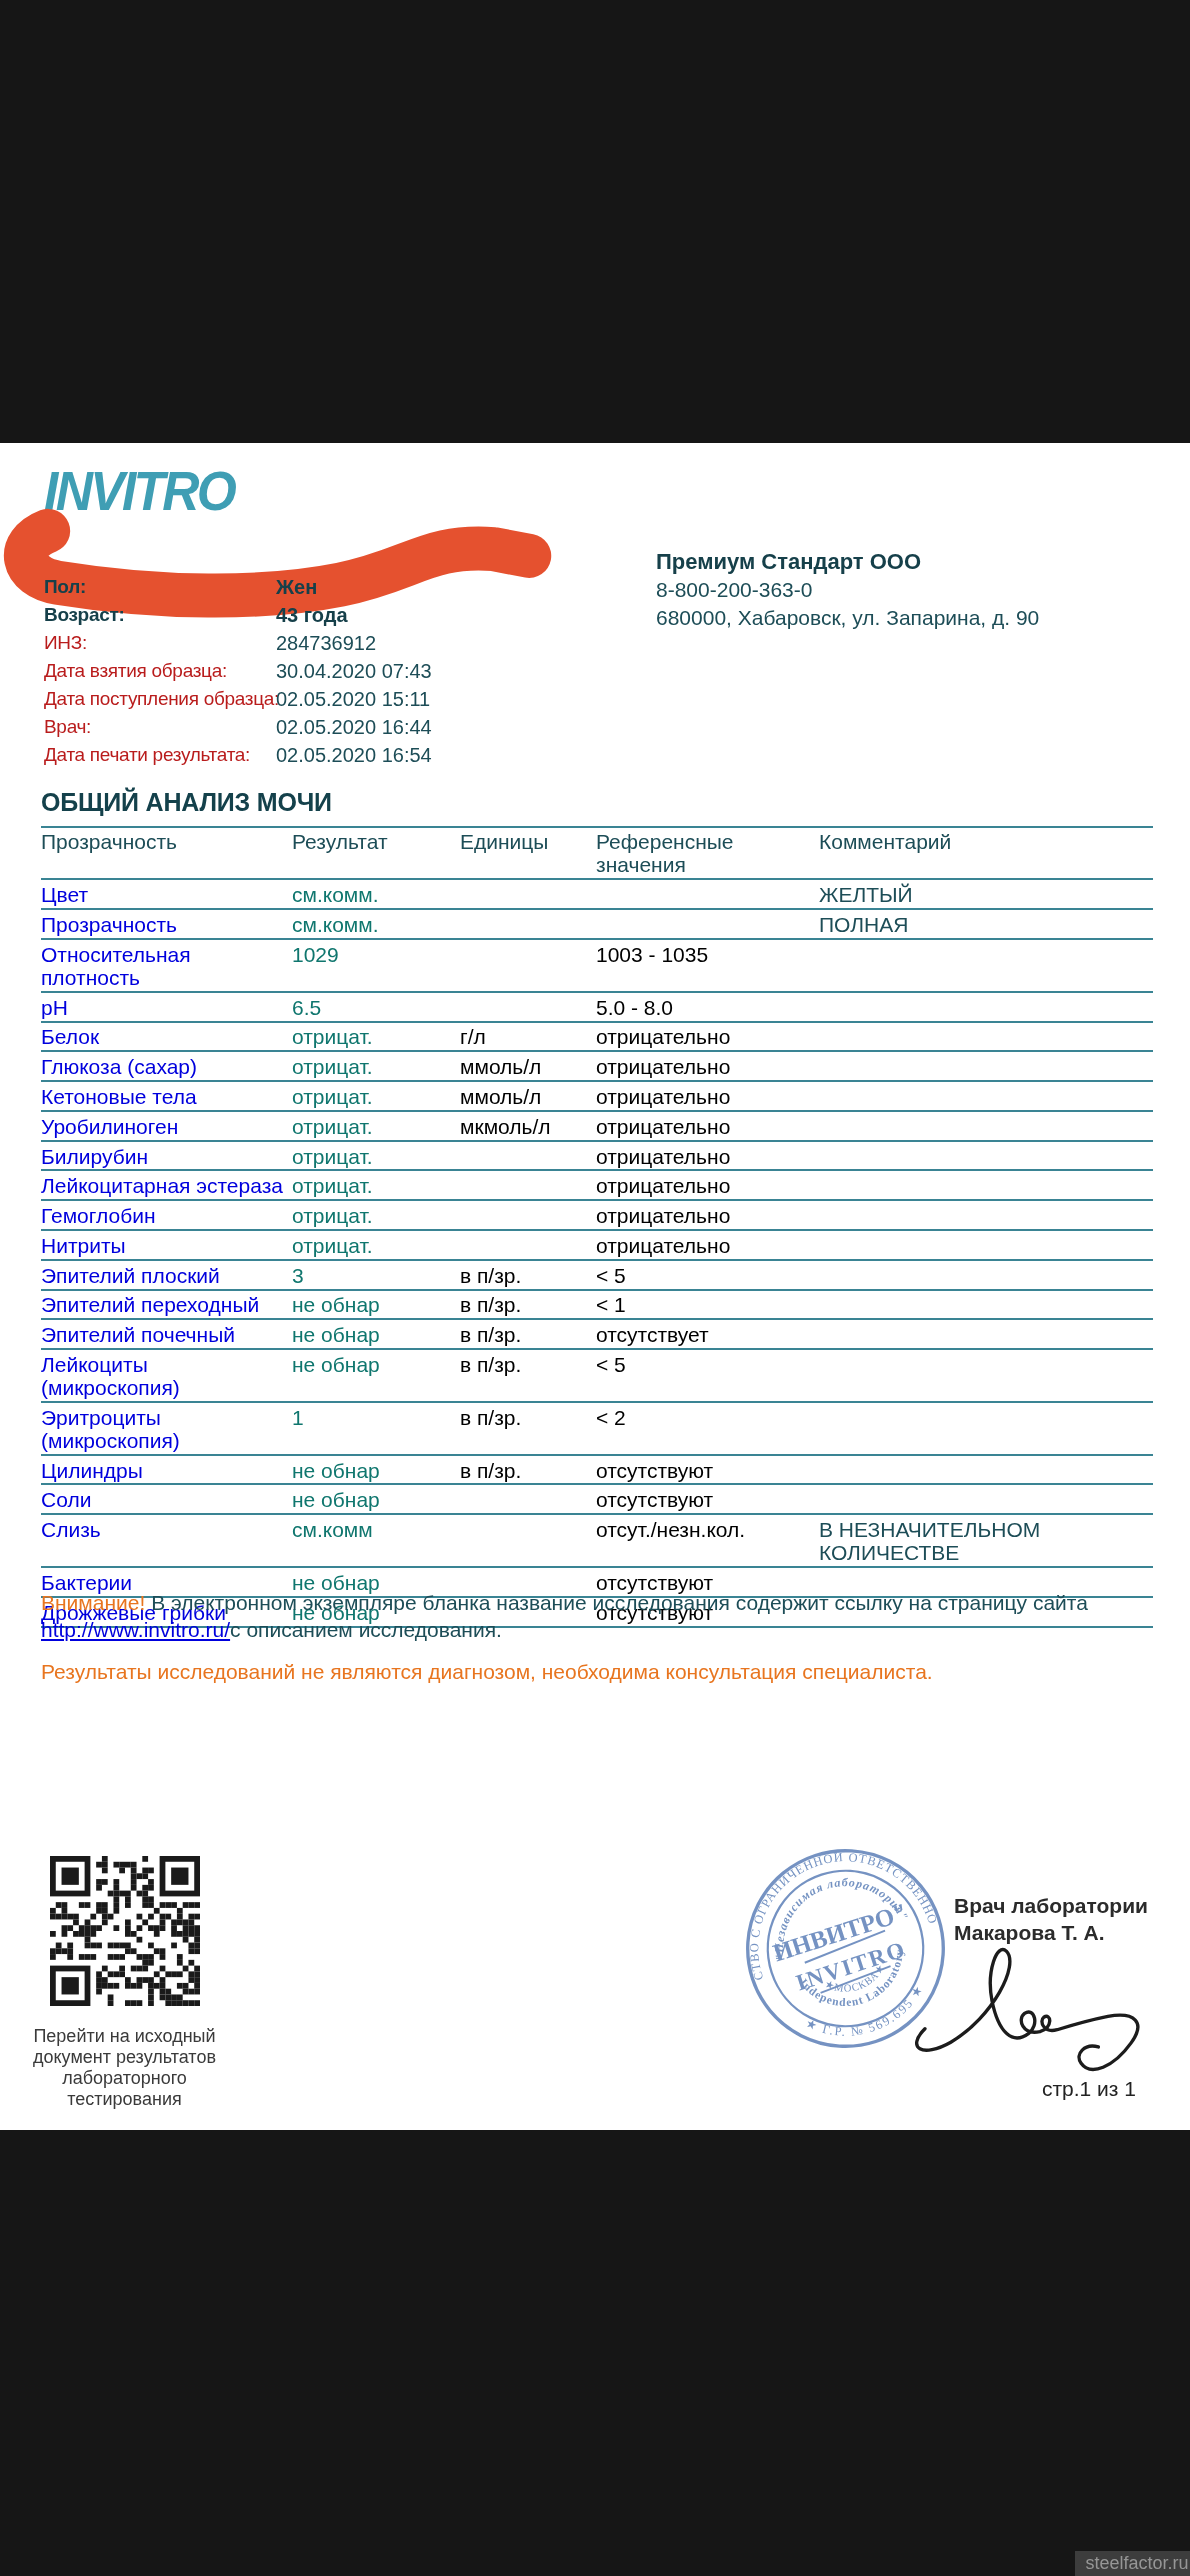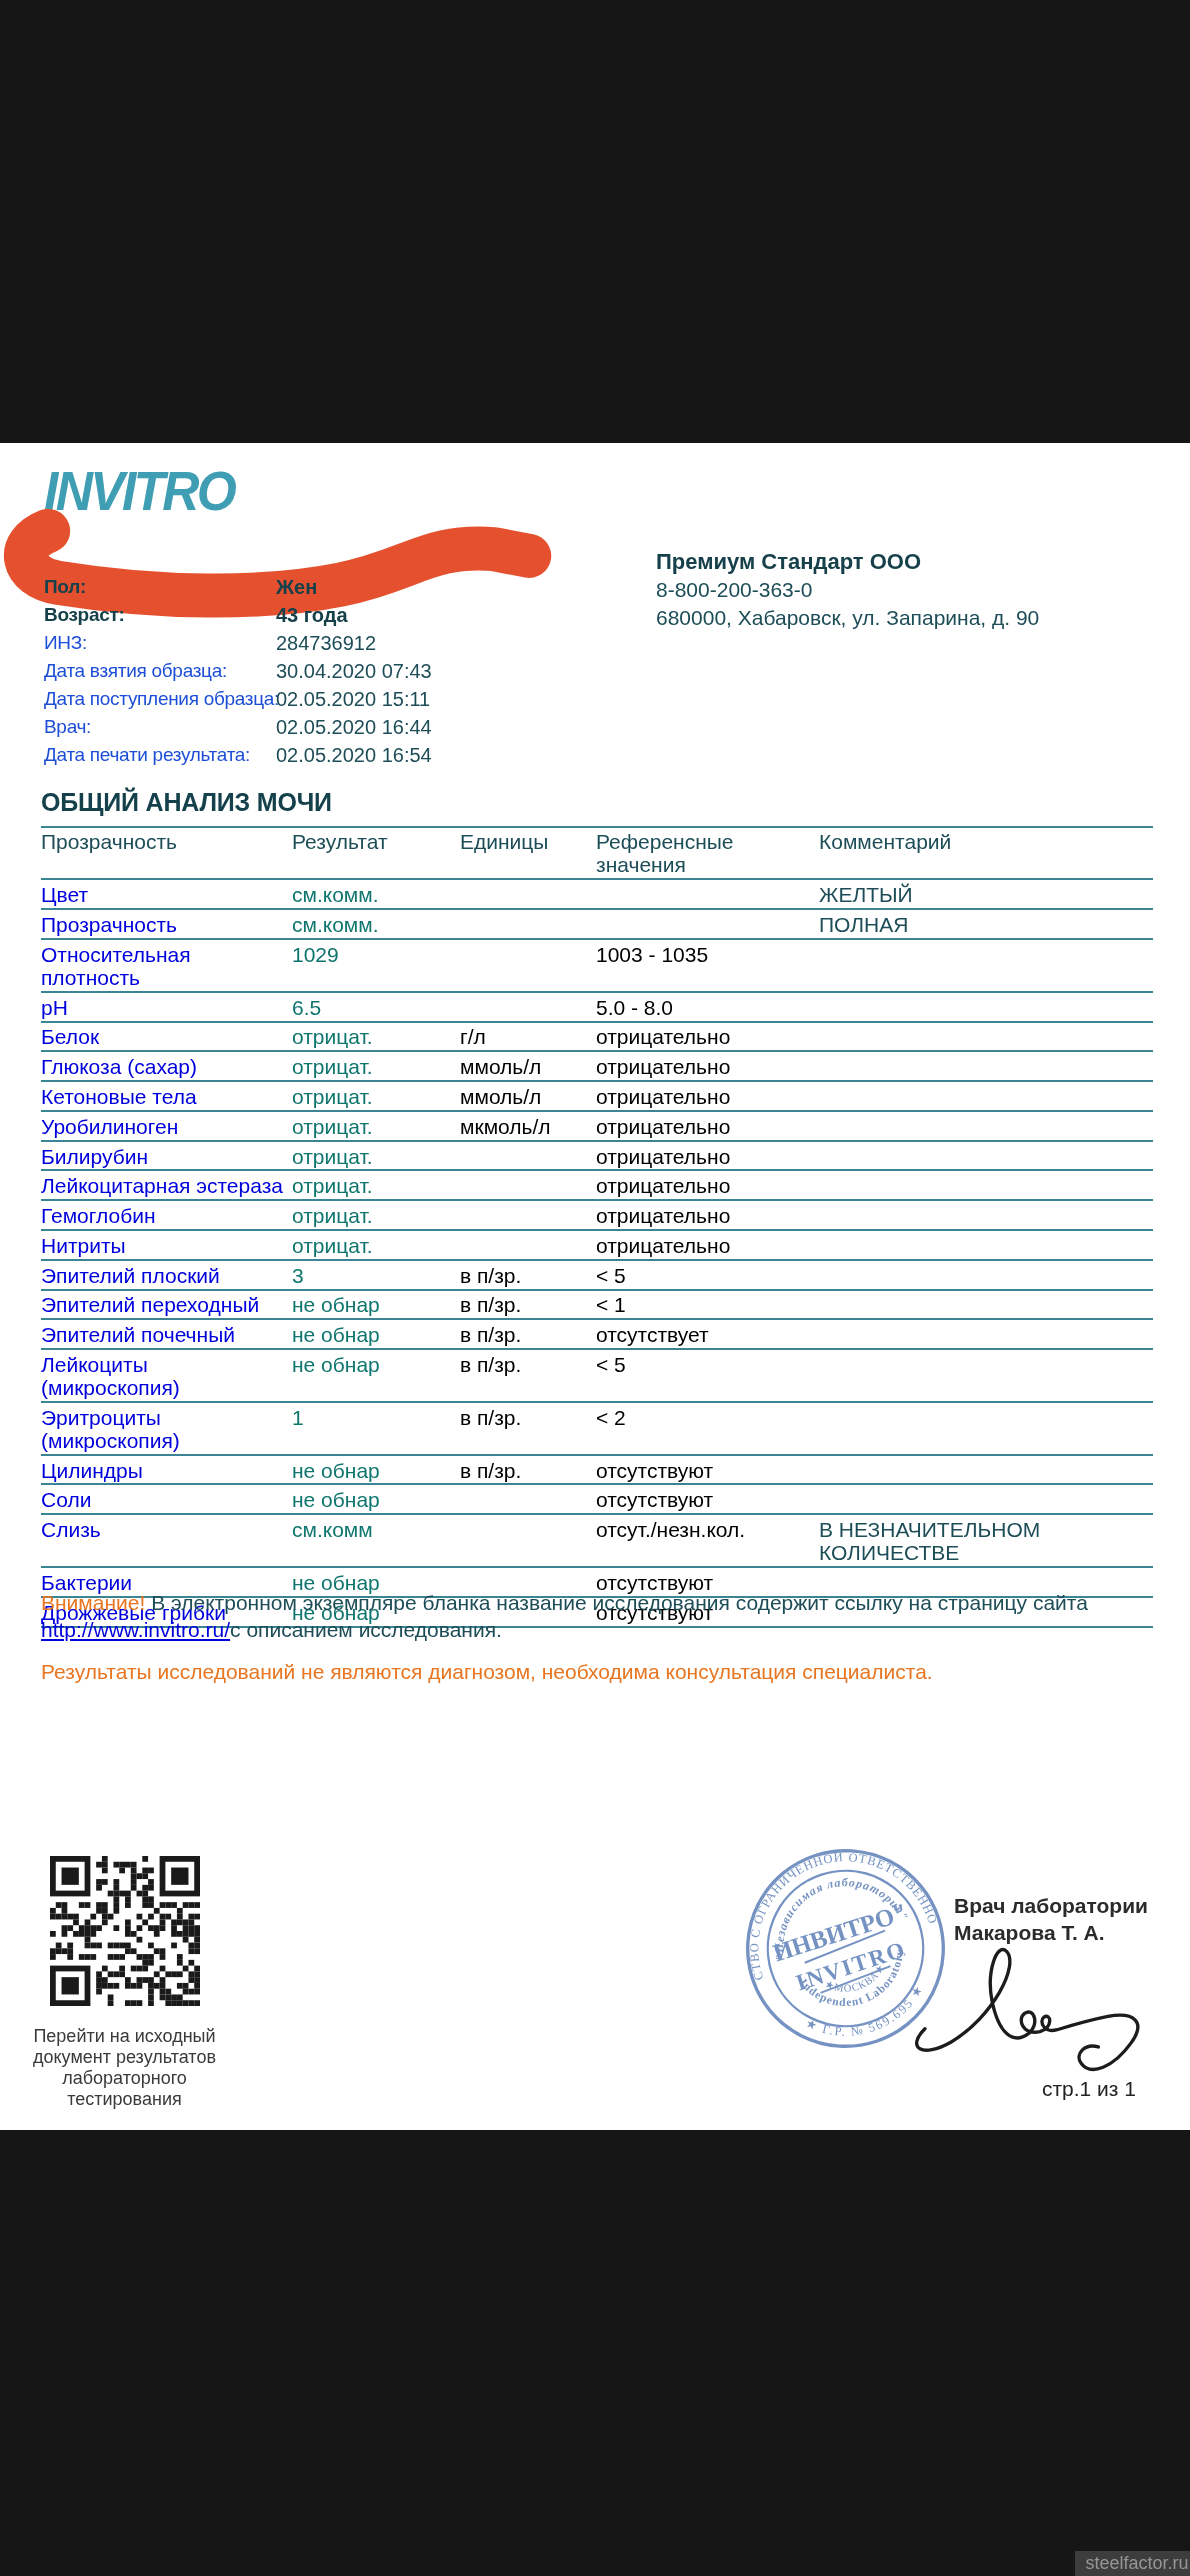--- a/index.html
+++ b/index.html
@@ -10,21 +10,21 @@
   
   .logo{position:absolute;left:44px;top:15.3px;font-size:56px;font-weight:bold;font-style:italic;
         color:#3f9eb4;letter-spacing:-2.9px;transform:scaleX(.92);transform-origin:left top;}
 
   
   .scribble{position:absolute;left:0;top:63px;}
 
   
   .patient{position:absolute;left:44px;top:130px;width:585px;}
   .patient .prow{display:flex;height:28px;line-height:28px;}
-  .patient .lbl{width:232px;font-size:19px;letter-spacing:-0.3px;color:#1d4ed8;white-space:nowrap;}
+  .patient .lbl{width:232px;font-size:19px;letter-spacing:-0.3px;color:#b91c1c;white-space:nowrap;}
   .patient .val{font-size:20px;color:#1d4d57;white-space:nowrap;}
   .patient .b{font-weight:bold;color:#16404a;}
 
   
   .org{position:absolute;left:656px;top:105px;line-height:28px;color:#1d4d57;}
   .org .org-name{font-size:22px;font-weight:bold;color:#16404a;}
   .org .org-line{font-size:21px;}
 
   
   .report{position:absolute;left:41px;top:345px;width:1112px;}

